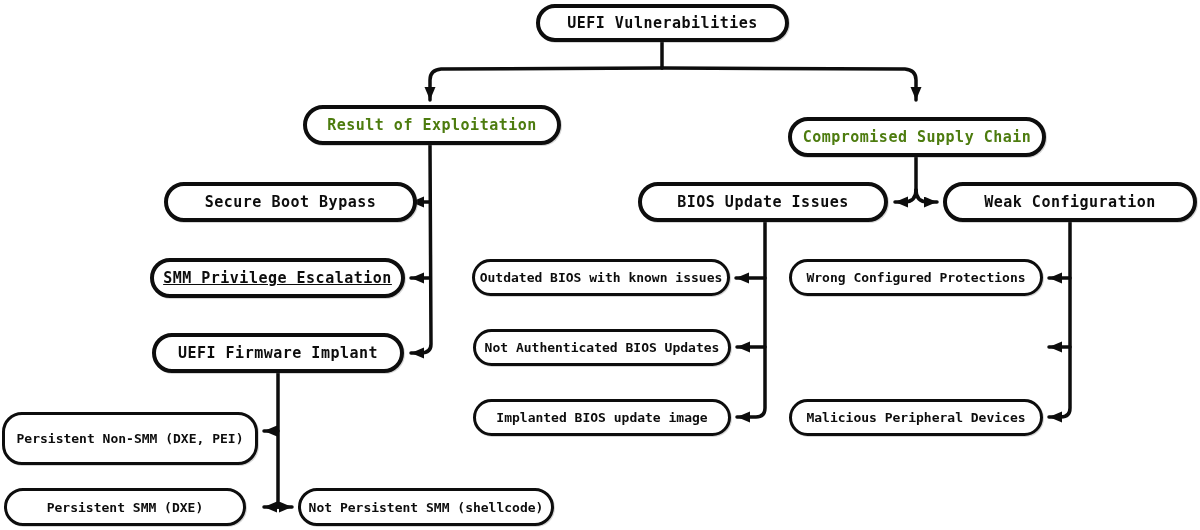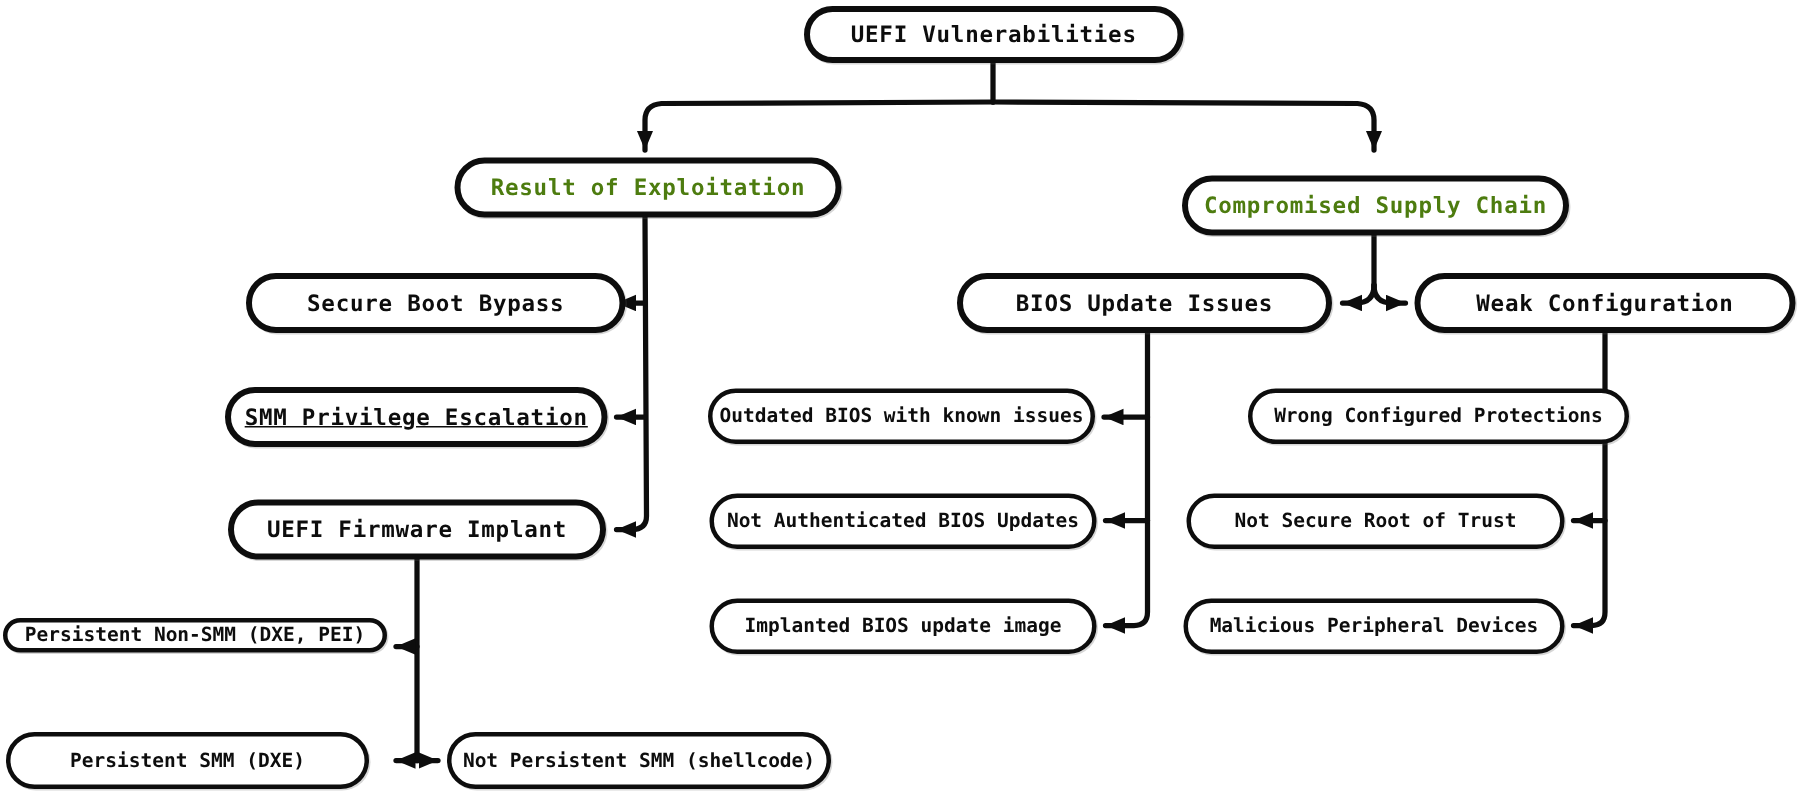--- a/index.html
+++ b/index.html
@@ -96,21 +96,21 @@
   <div class="node lvl2" style="left:164px; top:182px; width:253px; height:40px;text-align:center;">
     <span>Secure Boot Bypass</span>
   </div>
   <div class="node lvl2" style="left:150px; top:258px; width:255px; height:40px;text-decoration:underline;">
     <span>SMM Privilege Escalation</span>
   </div>
   <div class="node lvl2" style="left:152px; top:333px; width:252px; height:40px;">
     <span>UEFI Firmware Implant</span>
   </div>
 
-  <div class="node lvl3" style="left:2px; top:412px; width:256px; height:23px;align-items:center;">
+  <div class="node lvl3" style="left:2px; top:412px; width:256px; height:53px;align-items:center;">
     <span>Persistent Non-SMM (DXE, PEI)</span>
   </div>
   <div class="node lvl3" style="left:4px; top:488px; width:242px; height:38px;">
     <span>Persistent SMM (DXE)</span>
   </div>
   <div class="node lvl2" style="left:638px; top:182px; width:250px; height:40px;">
     <span>BIOS Update Issues</span>
   </div>
 
   <div class="node lvl3" style="left:298px; top:488px; width:256px; height:38px;">
@@ -123,23 +123,20 @@
   <div class="node lvl3" style="left:472px; top:259px; width:258px; height:37px;">
     <span>Outdated BIOS with known issues</span>
   </div>
   <div class="node lvl3" style="left:473px; top:329px; width:258px; height:37px;">
     <span>Not Authenticated BIOS Updates</span>
   </div>
   <div class="node lvl3" style="left:473px; top:399px; width:258px; height:37px;">
     <span>Implanted BIOS update image</span>
   </div>
 
-  <div class="node lvl3" style="left:832px; top:259px; width:254px; height:37px;">
+  <div class="node lvl3" style="left:789px; top:259px; width:254px; height:37px;">
     <span>Wrong Configured Protections</span>
-  </div>
-  <div class="node lvl3" style="left:791px; top:329px; width:252px; height:37px;">
-    <span>Not Secure Root of Trust</span>
   </div>
   <div class="node lvl3" style="left:789px; top:399px; width:254px; height:37px;">
     <span>Malicious Peripheral Devices</span>
   </div>
 
 </div>
 
 </body></html>

